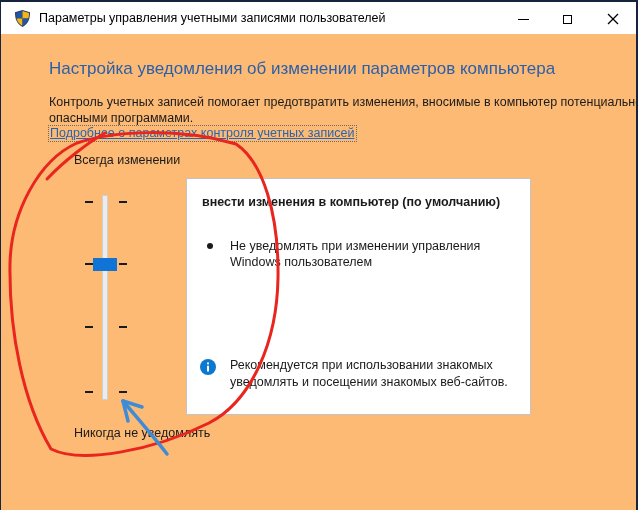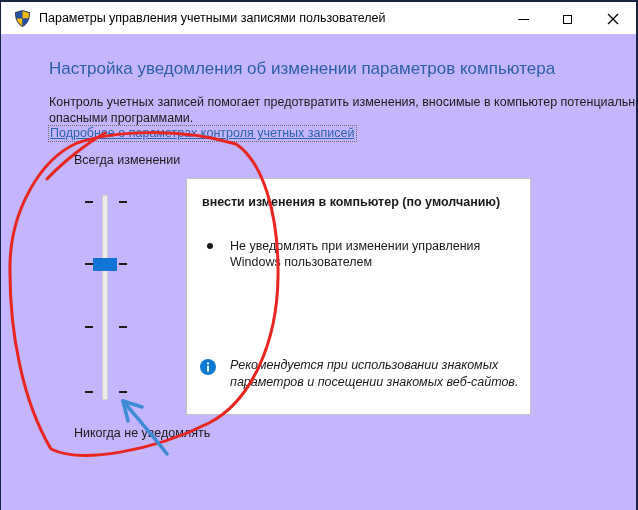--- a/index.html
+++ b/index.html
@@ -5,21 +5,21 @@
   :root{
     --header-blue:#2b5fa8; --link-blue:#2a64ad; --accent-blue:#0f74d6;
     --red-annotation:#e8251f; --blue-arrow:#3f8cd6; --border-dark:#17233f;
     --panel-border:#c3c3c3; --text:#1a1a1a; --info-icon:#0b79d0;
     --shield-blue:#2455a4; --shield-yellow:#f2b713; --shield-outline:#2a3a5e;
   }
   *{margin:0;padding:0;box-sizing:border-box;}
   html,body{background:#fff;}
   body{font-family:"Liberation Sans","DejaVu Sans",sans-serif;color:var(--text);}
   .window{
-    position:relative;width:638px;height:510px;background:#c4b5fd;overflow:hidden;
+    position:relative;width:638px;height:510px;background:#fdba74;overflow:hidden;
     border-top:2px solid var(--border-dark);
     border-left:1px solid var(--border-dark);
     border-right:2px solid var(--border-dark);
   }
   
   .titlebar{position:absolute;left:0;top:0;width:100%;height:32px;background:#fff;}
   .titlebar .app-icon{position:absolute;left:13px;top:8px;width:17px;height:17px;}
   .titlebar .title{position:absolute;left:38px;top:9px;font-size:12.5px;color:#000;white-space:nowrap;}
   .win-btn{position:absolute;top:5px;width:30px;height:24px;border:none;background:transparent;
     display:flex;align-items:center;justify-content:center;cursor:default;}
@@ -47,21 +47,21 @@
     background:#fff;border:1px solid var(--panel-border);}
   .info-panel .panel-title{position:absolute;left:15px;top:15px;font-size:12.5px;font-weight:bold;line-height:17px;}
   .info-panel .panel-title div{white-space:nowrap;}
   .bullet-row{position:absolute;left:20px;top:59px;}
   .bullet-dot{position:absolute;left:0;top:5px;width:6px;height:6px;border-radius:50%;background:#1a1a1a;}
   .bullet-text{position:absolute;left:23px;top:0;font-size:12.5px;line-height:16px;width:290px;}
   .bullet-text div{white-space:nowrap;}
   .note-row{position:absolute;left:13px;top:178px;}
   .note-icon{position:absolute;left:0;top:2px;width:16px;height:16px;}
   .note-text{position:absolute;left:30px;top:0;font-size:12.5px;line-height:17px;}
-  .note-text div{white-space:nowrap;font-style:italic;}
+  .note-text div{white-space:nowrap;}
   
   .annotation{position:absolute;left:0;top:0;width:638px;height:510px;pointer-events:none;z-index:20;}
   .red-stroke{stroke:var(--red-annotation);stroke-width:3;fill:none;stroke-linecap:round;stroke-linejoin:round;}
   .blue-stroke{stroke:var(--blue-arrow);stroke-width:3.5;fill:none;stroke-linecap:round;stroke-linejoin:round;}
   .shield-outline{fill:var(--shield-outline);}
   .q-blue{fill:var(--shield-blue);} .q-yellow{fill:var(--shield-yellow);}
   .info-circle{fill:var(--info-icon);}
   .x-line{stroke:#000;stroke-width:1.2;}
 </style>
 </head>
@@ -135,21 +135,21 @@
     <div class="note-row">
       <span class="note-icon">
         <svg width="16" height="16" viewBox="0 0 16 16">
           <circle class="info-circle" cx="8" cy="8" r="8"></circle>
           <rect x="7" y="3.2" width="2" height="2.2" rx="1" fill="#fff"></rect>
           <rect x="7" y="6.6" width="2" height="6.2" rx="1" fill="#fff"></rect>
         </svg>
       </span>
       <div class="note-text">
         <div>Рекомендуется при использовании знакомых</div>
-        <div>параметров и посещении знакомых веб-сайтов.</div>
+        <div>уведомлять и посещении знакомых веб-сайтов.</div>
       </div>
     </div>
   </div>
 
   <svg class="annotation" viewBox="0 0 638 510">
     <path class="red-stroke" d="M 235 142
          C 180 126, 115 128, 76 141
          C 38 158, 10 210, 9 262
          C 8 330, 22 400, 50 447
          C 80 462, 152 449, 208 421

